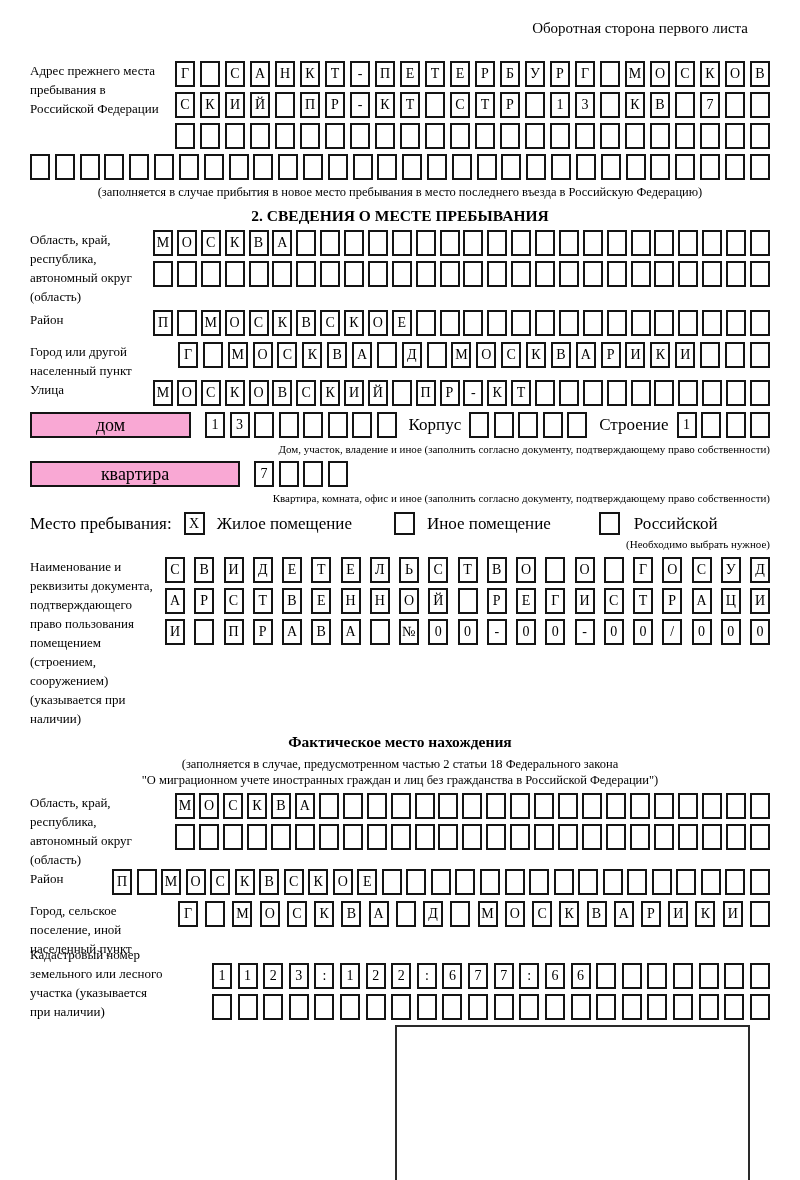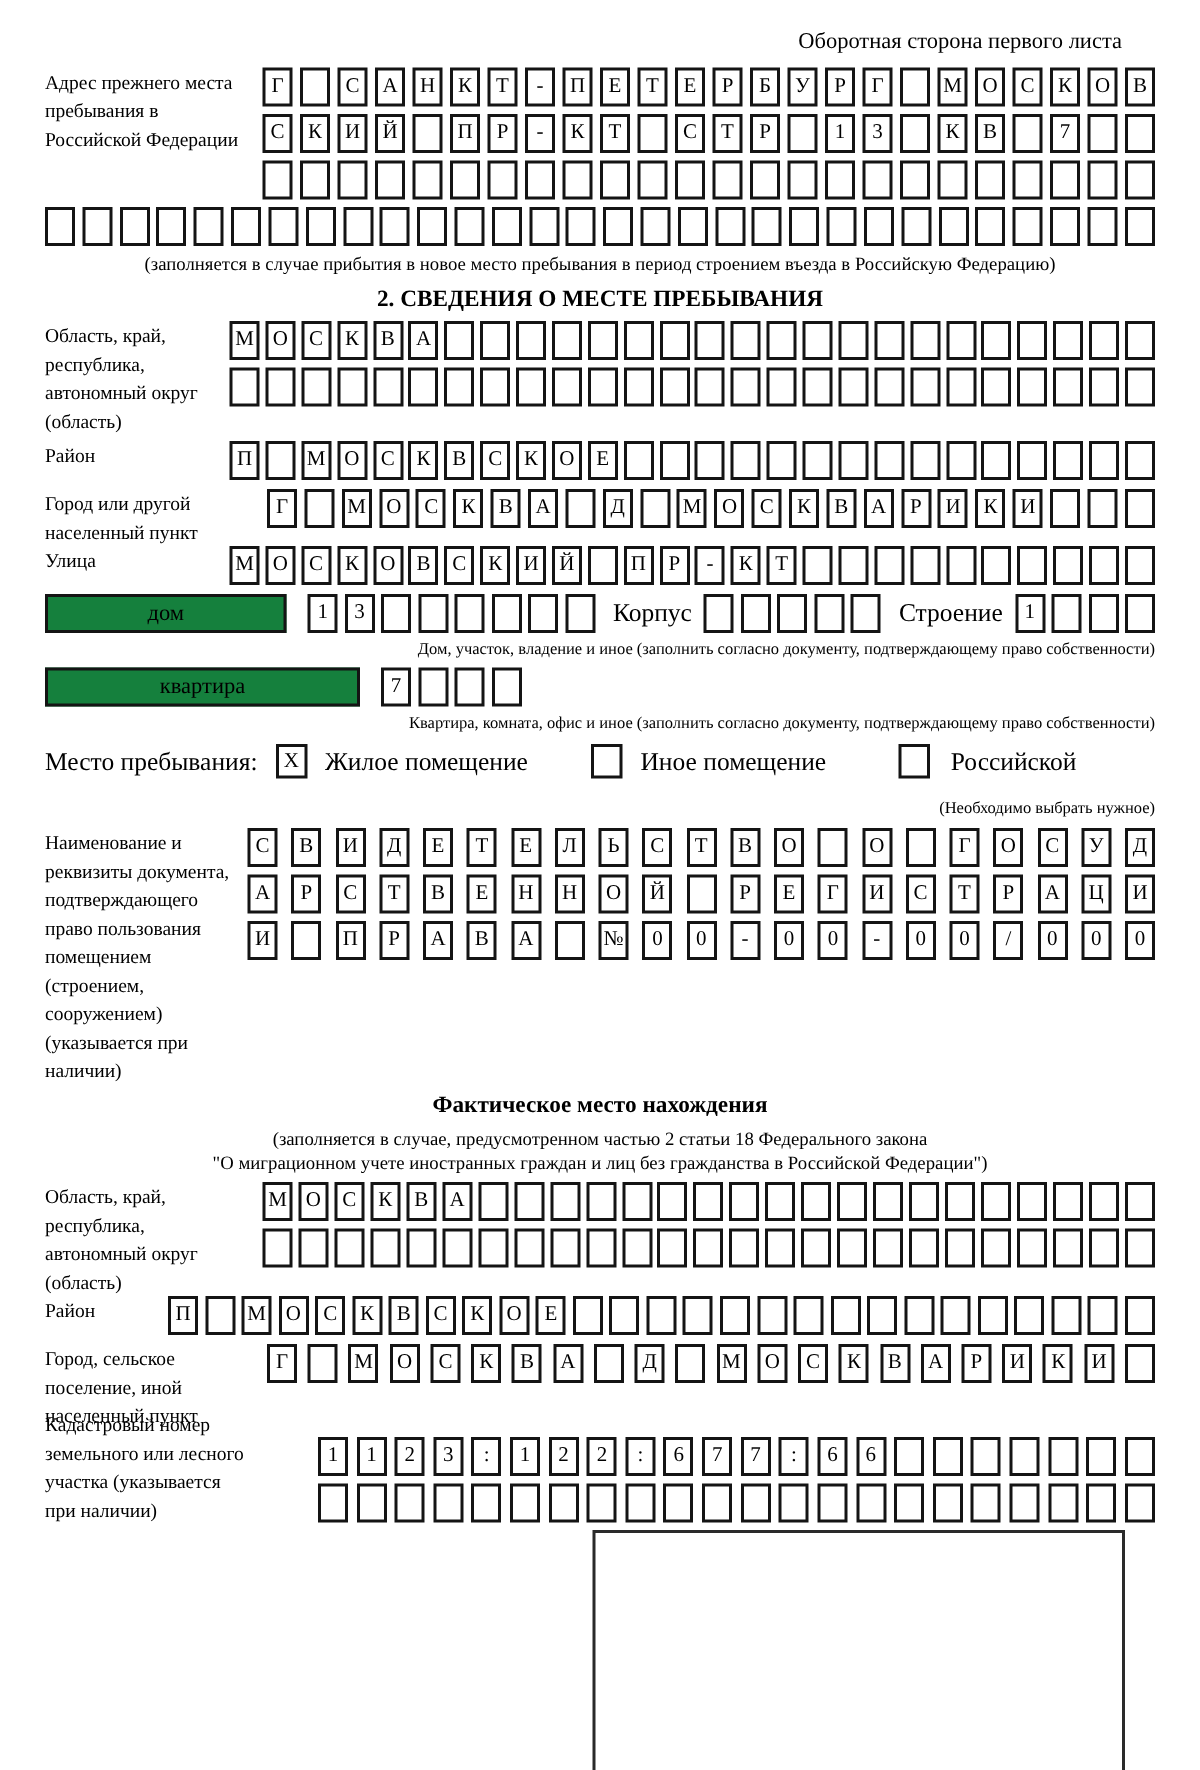--- a/index.html
+++ b/index.html
@@ -37,21 +37,21 @@
   }
 
   .note-center { font-size:12.5px; text-align:center; line-height:16px; }
   .note-left   { font-size:11px; text-align:right; line-height:16px; }
   .sec-title   { font-size:15.5px; font-weight:bold; text-align:center; line-height:19px; }
 
   .inline-row { display:flex; align-items:center; }
   .typebox {
     box-sizing:border-box; height:26px; border:2px solid #141414;
     display:flex; align-items:center; justify-content:center;
-    font-size:15px; background:#15803d;
+    font-size:18px; background:#f9a8d4;
   }
   .tb-dom { width:170px; } .tb-kv { width:210px; }
   .cellgroup { display:flex; gap:4.5px; }
   .smalllabel { font-size:17px; }
 
   .chk {
     box-sizing:border-box; width:21px; height:23px; border:2px solid #141414;
     display:flex; align-items:center; justify-content:center;
     font-size:14px; background:#fff; flex-shrink:0;
   }
@@ -64,21 +64,21 @@
   }
   .pt18 { padding-top:18px; }
 </style>
 </head>
 <body>
 
 <div class="page">
 
   <div class="header-note">Оборотная сторона первого листа</div>
 
-  <div class="frow" style="margin-top:8px">
+  <div class="frow" style="margin-top:24px">
     <div class="flabel lw145">Адрес прежнего места пребывания в Российской Федерации</div>
     <div class="rows">
       <div class="cells w595">
           <div class="cell">Г</div>
           <div class="cell"></div>
           <div class="cell">С</div>
           <div class="cell">А</div>
           <div class="cell">Н</div>
           <div class="cell">К</div>
           <div class="cell">Т</div>
@@ -179,21 +179,21 @@
       <div class="cell"></div>
       <div class="cell"></div>
       <div class="cell"></div>
       <div class="cell"></div>
       <div class="cell"></div>
       <div class="cell"></div>
       <div class="cell"></div>
       <div class="cell"></div>
       <div class="cell"></div>
     </div>
-  <div class="note-center" style="margin-top:4px">(заполняется в случае прибытия в новое место пребывания в период строением въезда в Российскую Федерацию)</div>
+  <div class="note-center" style="margin-top:4px">(заполняется в случае прибытия в новое место пребывания в место последнего въезда в Российскую Федерацию)</div>
 
   <div class="sec-title" style="margin-top:6px">2. СВЕДЕНИЯ О МЕСТЕ ПРЕБЫВАНИЯ</div>
 
   <div class="frow" style="margin-top:5px">
     <div class="flabel lw123">Область, край, республика, автономный округ (область)</div>
     <div class="rows">
       <div class="cells w617">
           <div class="cell">М</div>
           <div class="cell">О</div>
           <div class="cell">С</div>
@@ -389,21 +389,21 @@
 
   <div class="inline-row" style="margin-top:6px">
     <div class="smalllabel">Место пребывания:</div>
     <div class="chk" style="margin-left:12px">X</div>
     <div class="smalllabel" style="margin-left:12px">Жилое помещение</div>
     <div class="chk" style="margin-left:42px"></div>
     <div class="smalllabel" style="margin-left:12px">Иное помещение</div>
     <div class="chk" style="margin-left:48px"></div>
     <div class="smalllabel" style="margin-left:14px">Российской</div>
   </div>
-  <div class="note-left" style="margin-left:172px; margin-top:12px">(Необходимо выбрать нужное)</div>
+  <div class="note-left" style="margin-left:172px; margin-top:1px">(Необходимо выбрать нужное)</div>
 
   <div class="frow" style="margin-top:5px">
     <div class="flabel lw135">Наименование и реквизиты документа, подтверждающего право пользования помещением (строением, сооружением) (указывается при наличии)</div>
     <div class="rows">
       <div class="cells w605">
           <div class="cell">С</div>
           <div class="cell">В</div>
           <div class="cell">И</div>
           <div class="cell">Д</div>
           <div class="cell">Е</div>

